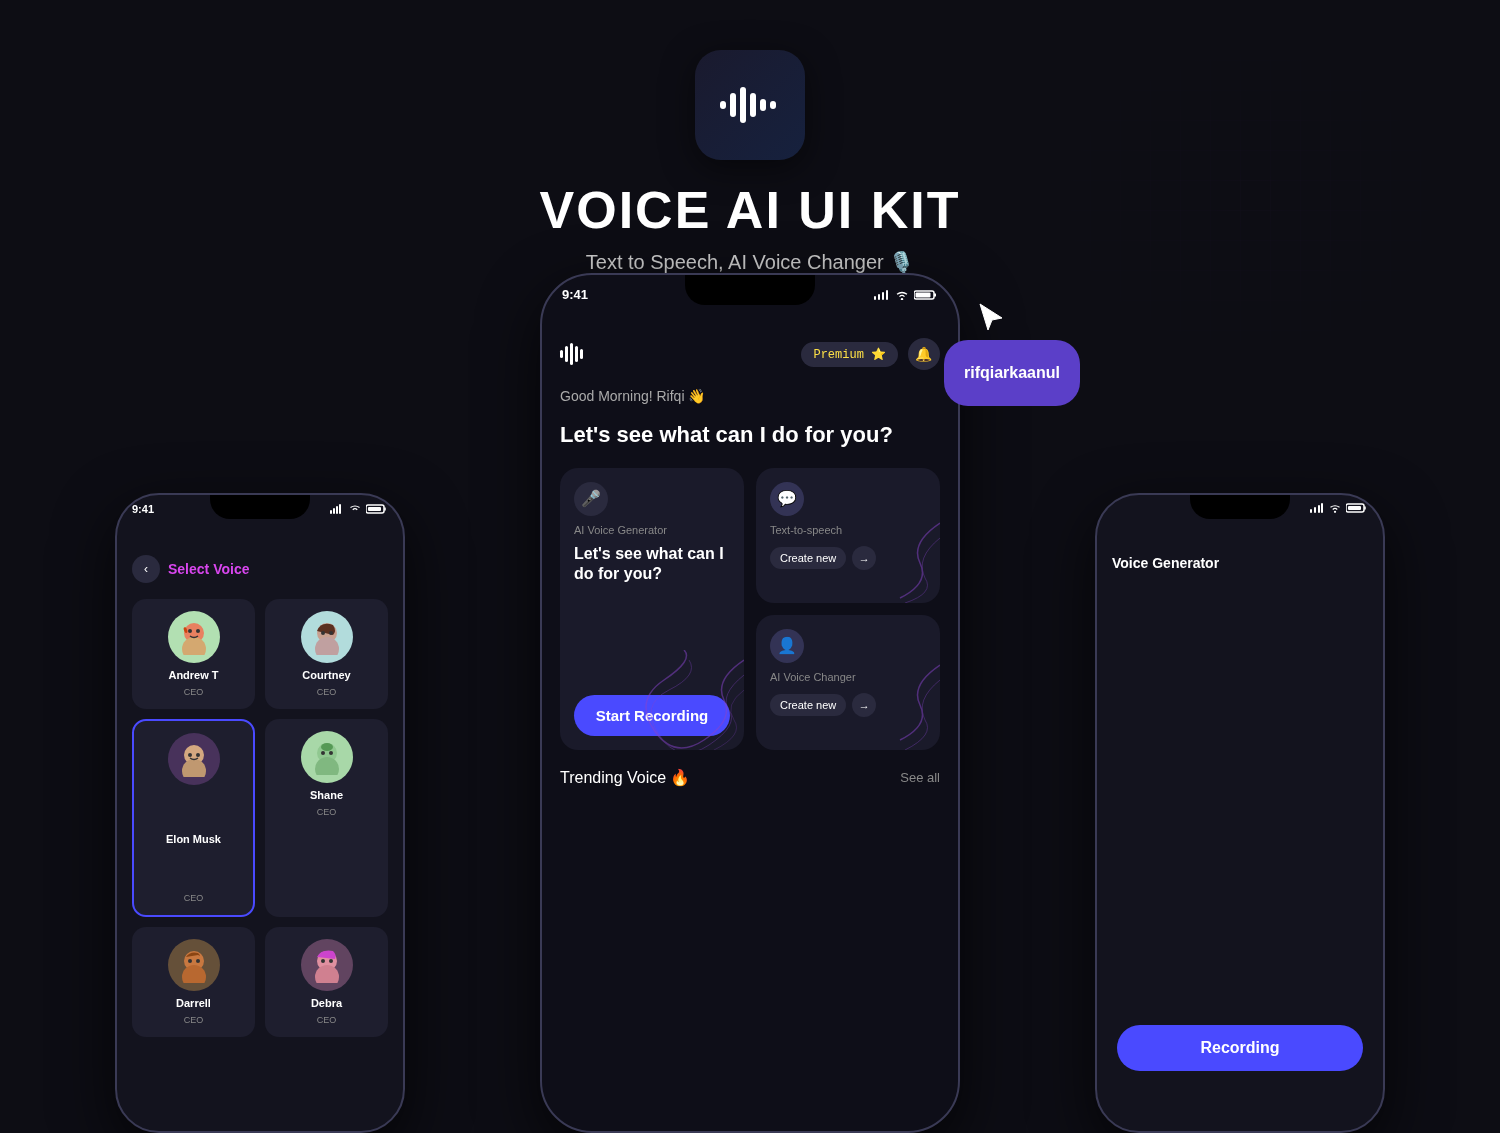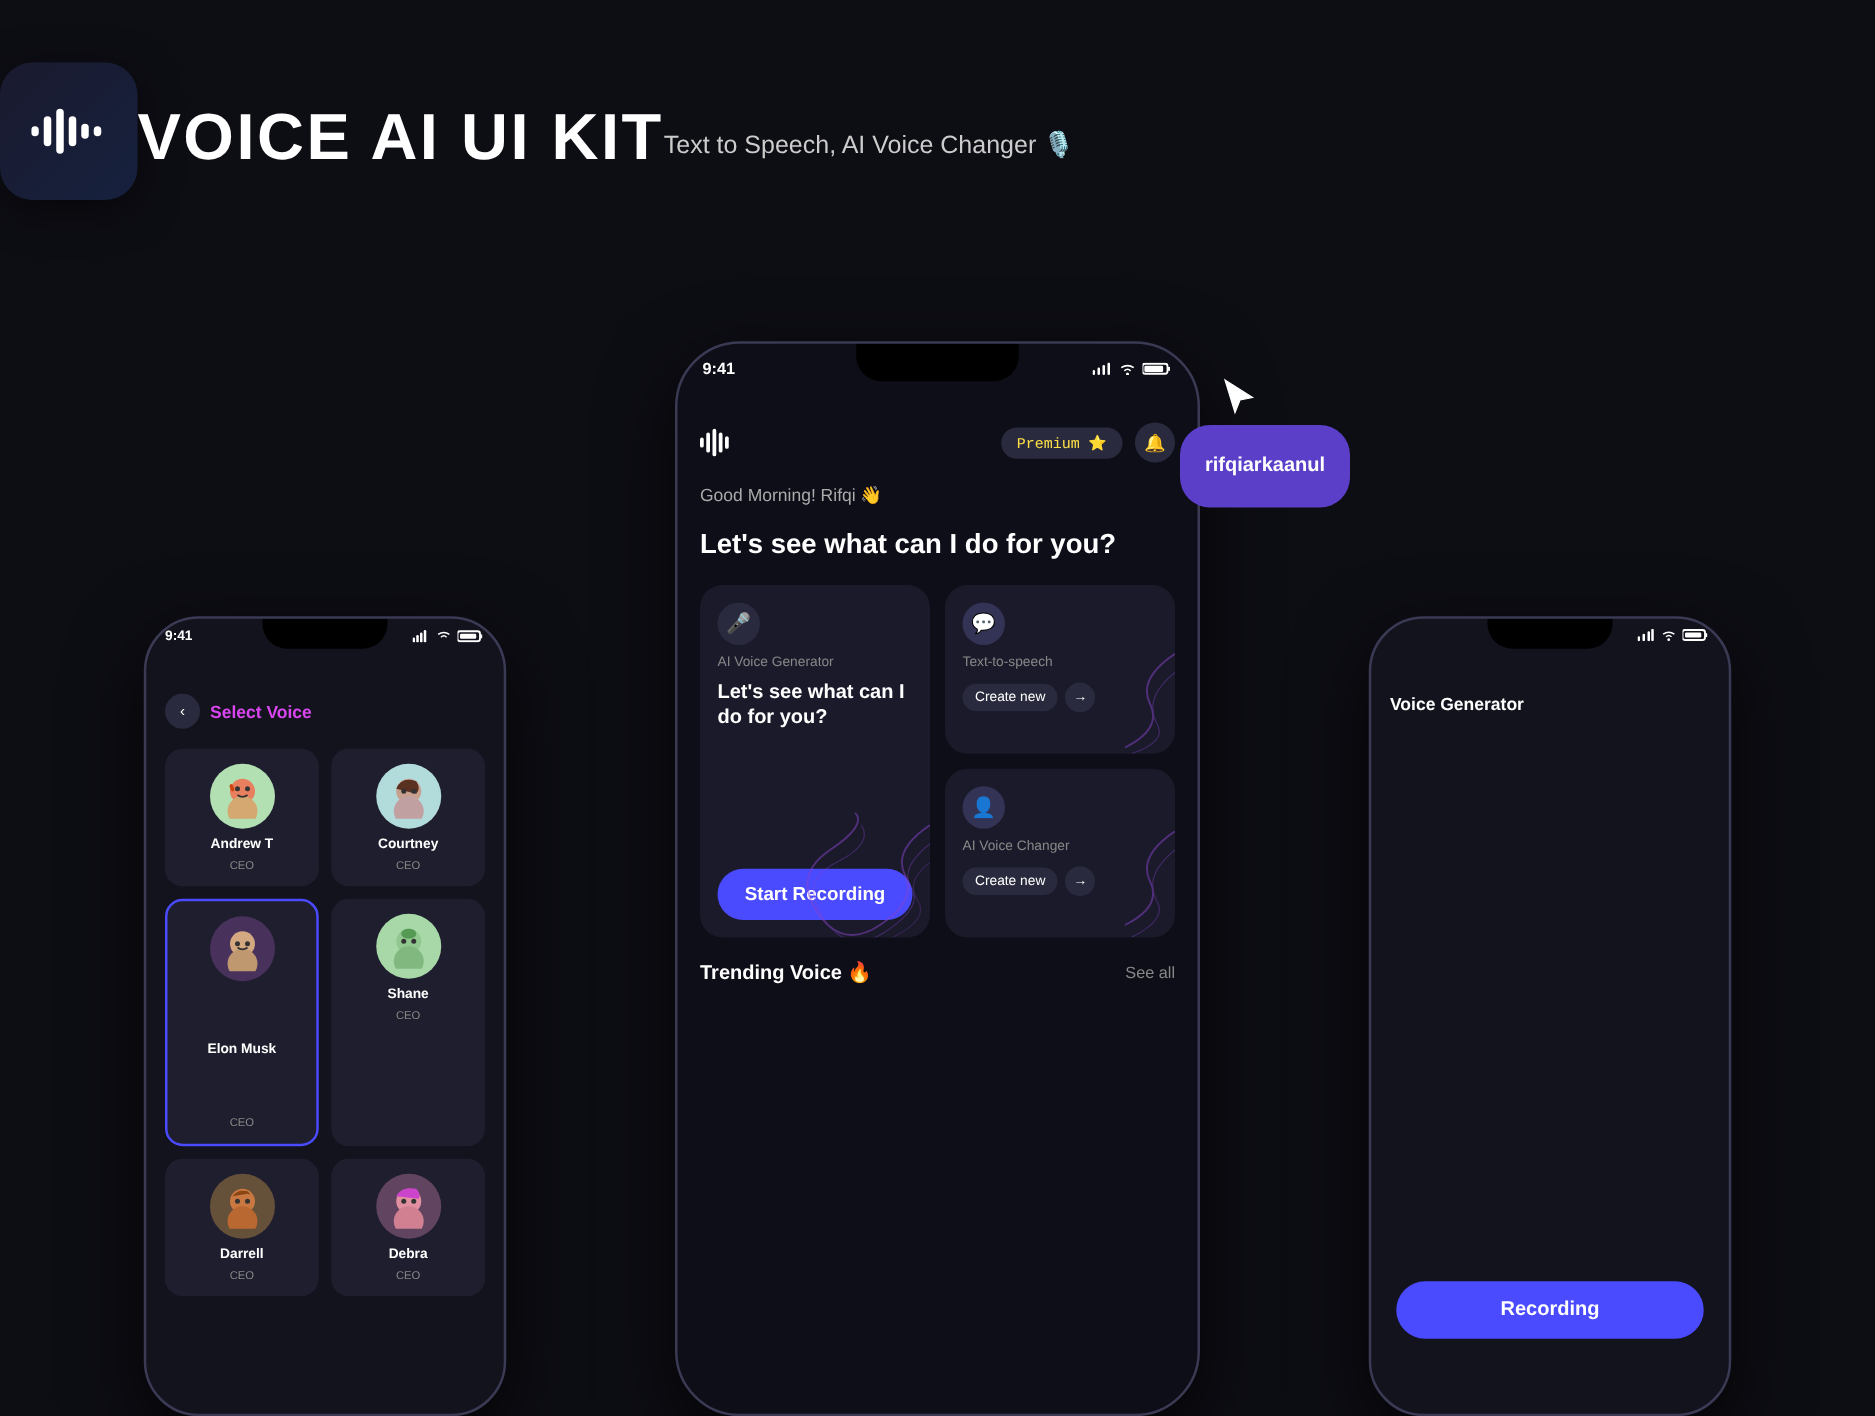--- a/index.html
+++ b/index.html
@@ -20,21 +20,21 @@
       opacity: 0.25;
       pointer-events: none;
     }
 
     
     .header {
       position: absolute;
       top: 50px;
       left: 0; right: 0;
       display: flex;
-      flex-direction: row;
+      flex-direction: column;
       align-items: center;
       z-index: 10;
     }
 
     .app-icon {
       width: 110px; height: 110px;
       background: linear-gradient(135deg, #1a1a2e, #16213e);
       border-radius: 26px;
       display: flex;
       align-items: center;
@@ -421,21 +421,21 @@
     .trending-section {
       display: flex;
       justify-content: space-between;
       align-items: center;
       margin-top: 10px;
     }
 
     .trending-title {
       color: white;
       font-size: 16px;
-      font-weight: 700;
+      font-weight: 400;
     }
 
     .see-all {
       color: #888;
       font-size: 13px;
     }
 
     
     .right-phone-content {
       position: absolute;

